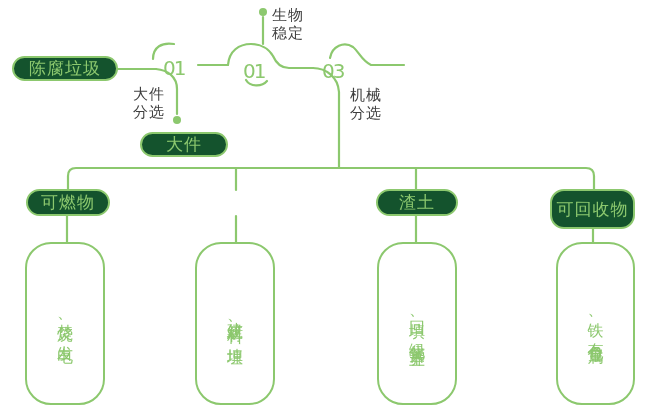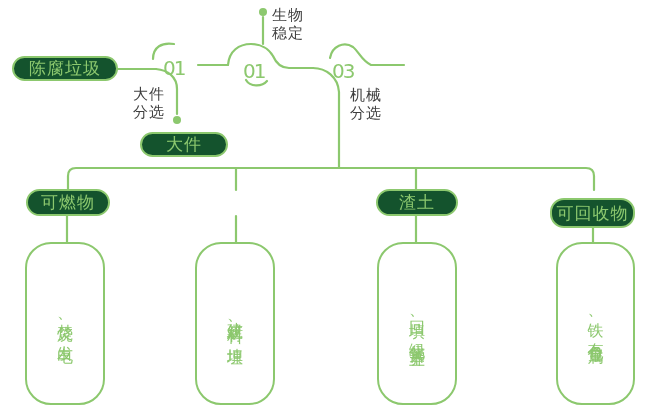--- a/index.html
+++ b/index.html
@@ -83,40 +83,40 @@
     <path d="M416 216 V242"></path>
     <path d="M593 216 V242"></path>
   </svg>
 
   <div class="pill" style="left:12px;top:56px;width:106px;height:25px;">
     <span>陈腐垃圾</span>
   </div>
 
   <div class="stepnum" style="left:163px;top:53px;">01</div>
   <div class="stepnum" style="left:243px;top:56px;">01</div>
-  <div class="stepnum" style="left:332px;top:56px;">03</div>
+  <div class="stepnum" style="left:322px;top:56px;">03</div>
 
   <div class="flowlabel" style="left:133px;top:85px;">大件
 分选</div>
   <div class="flowlabel" style="left:272px;top:6px;">生物
 稳定</div>
   <div class="flowlabel" style="left:350px;top:86px;text-align:center;">机械
 分选</div>
 
   <div class="pill" style="left:140px;top:132px;width:88px;height:25px;">
     <span>大件</span>
   </div>
 
   <div class="pill" style="left:26px;top:189px;width:84px;height:27px;">
     <span>可燃物</span>
   </div>
   <div class="pill" style="left:376px;top:189px;width:82px;height:27px;">
     <span>渣土</span>
   </div>
-  <div class="pill" style="left:550px;top:198px;width:85px;height:30px;">
+  <div class="pill" style="left:550px;top:189px;width:85px;height:40px;">
     <span>可回收物</span>
   </div>
 
   <div class="outbox" style="left:25px;top:242px;width:80px;height:163px;">
     <span class="vtext">焚烧、发电</span>
   </div>
   <div class="outbox" style="left:195px;top:242px;width:80px;height:163px;">
     <span class="vtext">建筑材料、填埋</span>
   </div>
   <div class="outbox" style="left:377px;top:242px;width:80px;height:163px;">

